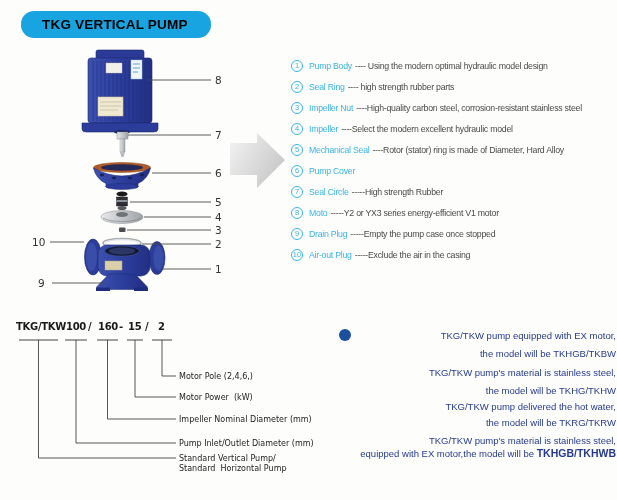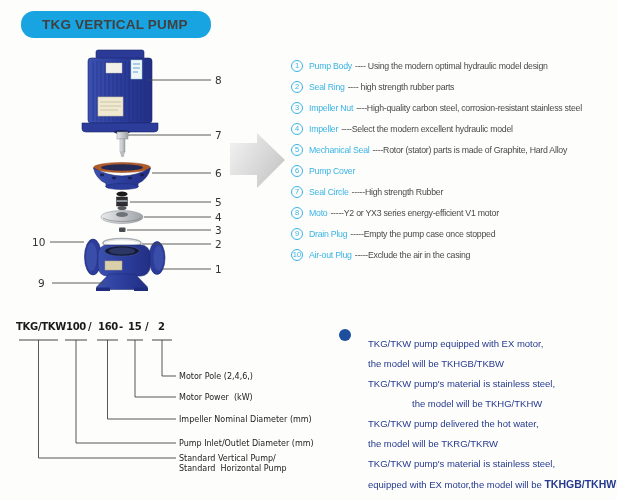--- a/index.html
+++ b/index.html
@@ -6,21 +6,21 @@
   body{
     width:617px;height:500px;position:relative;overflow:hidden;
     background:#fdfdfc;font-family:"Liberation Sans",sans-serif;
   }
   
   .banner{
     position:absolute;left:21px;top:11px;width:190px;height:27px;
     background:#17a4e0;border-radius:13px;
   }
   .banner span{
-    display:block;padding-left:21px;line-height:27px;color:#404040;
+    display:block;padding-left:21px;line-height:27px;color:#000000;
     font-weight:bold;font-size:13.5px;letter-spacing:.2px;white-space:pre;
   }
   
   .diagram-svg{position:absolute;left:30px;top:45px;}
   .arrow-svg{position:absolute;left:228px;top:130px;}
   svg text{white-space:pre;}
   .callout-num{font-family:"DejaVu Sans",sans-serif;font-size:10.5px;fill:#333;}
   
   .parts-list{position:absolute;left:291px;top:55px;width:326px;}
   .part-row{display:flex;align-items:center;height:21px;white-space:nowrap;
@@ -35,21 +35,21 @@
   
   .model-svg{position:absolute;left:0;top:300px;}
   .model-token{font-family:"DejaVu Sans",sans-serif;font-size:10px;font-weight:bold;
     fill:#1a1a1a;letter-spacing:-.3px;}
   .model-label{font-family:"DejaVu Sans",sans-serif;font-size:8px;fill:#222;}
   
   .note-bullet{position:absolute;left:339px;top:329px;width:12px;height:12px;
     border-radius:50%;background:#1d4f9f;}
   .notes{position:absolute;left:360px;top:330px;width:256px;color:#253a8e;
     font-size:9.5px;white-space:nowrap;}
-  .notes p{margin:8px;line-height:12px;}
+  .notes p{margin:0;line-height:12px;text-align:right;}
   .nl1{margin-bottom:6px!important;} .nl2{margin-bottom:7px!important;}
   .nl3{margin-bottom:6px!important;} .nl4{margin-bottom:4px!important;padding-left:44px;}
   .nl5{margin-bottom:4px!important;} .nl6{margin-bottom:6px!important;}
   .nl7{margin-bottom:0!important;}
   .bold-model{font-weight:bold;font-size:10.5px;}
 </style>
 </head>
 <body>
 
 <div class="banner">
@@ -188,21 +188,21 @@
     <span class="pdesc">----High-quality carbon steel, corrosion-resistant stainless steel</span>
   </div>
   <div class="part-row">
     <span class="circ">4</span>
     <span class="pname">Impeller</span>
     <span class="pdesc">----Select the modern excellent hydraulic model</span>
   </div>
   <div class="part-row">
     <span class="circ">5</span>
     <span class="pname">Mechanical Seal</span>
-    <span class="pdesc">----Rotor (stator) parts is made of Graphite, Hard Alloy</span>
+    <span class="pdesc">----Rotor (stator) ring is made of Diameter, Hard Alloy</span>
   </div>
   <div class="part-row">
     <span class="circ">6</span>
     <span class="pname">Pump Cover</span>
   </div>
   <div class="part-row">
     <span class="circ">7</span>
     <span class="pname">Seal Circle</span>
     <span class="pdesc">-----High strength Rubber</span>
   </div>

